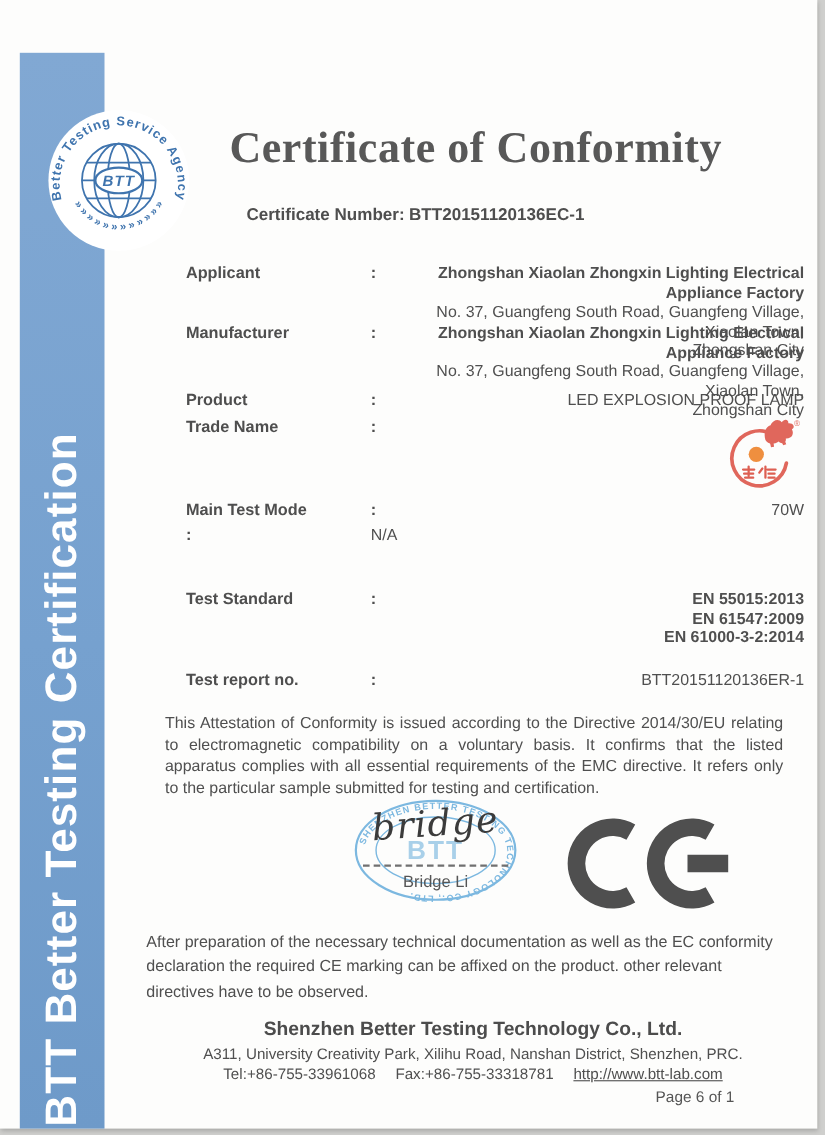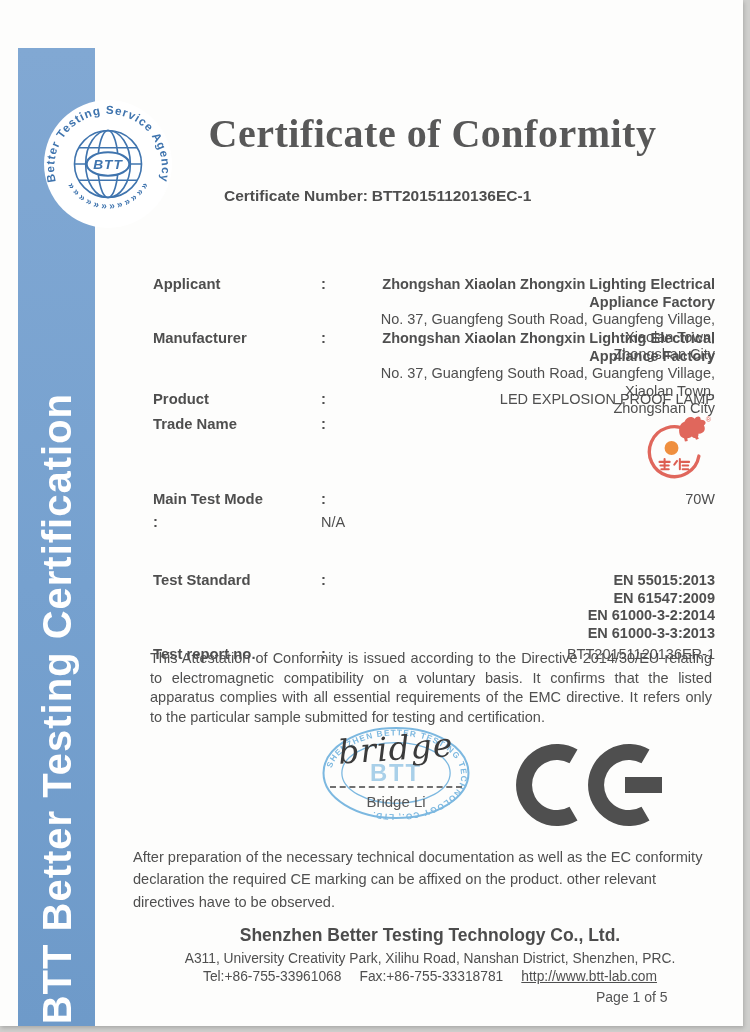--- a/index.html
+++ b/index.html
@@ -31,21 +31,21 @@
     position:absolute;left:165px;top:110px;width:535px;margin:0;
     font-family:"Liberation Serif",serif;font-weight:bold;font-size:40px;
     color:#585858;text-align:center;letter-spacing:.5px;
   }
   .certnum{
     position:absolute;left:224px;top:187px;font-size:15.5px;font-weight:bold;color:#4e4e4e;
   }
   .certnum span{margin-right:4px;}
 
   
-  .fields{position:absolute;left:153px;top:239px;width:562px;height:412px;margin-top:35px;}
+  .fields{position:absolute;left:169px;top:239px;width:562px;height:412px;}
   .row{position:absolute;left:0;width:100%;display:grid;grid-template-columns:168px 18px 1fr;}
   .lbl{font-weight:bold;font-size:14.8px;color:#4e4e4e;line-height:17.5px;}
   .colon{font-weight:bold;font-size:14.8px;color:#4e4e4e;}
   .val{font-size:14.5px;line-height:17.5px;color:#4f4f4f;text-align:right;}
   .val .b{font-weight:bold;}
 
   .trade-logo{width:74px;height:72px;margin-top:-4px;}
 
   .attest{
     position:absolute;left:150px;top:649px;width:562px;margin:0;
@@ -186,21 +186,20 @@
       <div class="val b">N/A</div>
     </div>
 
     <div class="row" style="top:298px">
       <div class="lbl">Test Standard</div>
       <div class="colon">:</div>
       <div class="val">
         <div class="b">EN 55015:2013</div>
         <div class="b">EN 61547:2009</div>
         <div class="b">EN 61000-3-2:2014</div>
-        <div class="b">EN 61000-3-3:2013</div>
       </div>
     </div>
 
     <div class="row" style="top:372px">
       <div class="lbl">Test report no.</div>
       <div class="colon">:</div>
       <div class="val b">BTT20151120136ER-1</div>
     </div>
   </div>
 
@@ -241,15 +240,15 @@
   <p class="post">After preparation of the necessary technical documentation as well as the EC conformity declaration the required CE marking can be affixed on the product. other relevant directives have to be observed.</p>
 
   <div class="footer">
     <div class="f-company">Shenzhen Better Testing Technology Co., Ltd.</div>
     <div class="f-address">A311, University Creativity Park, Xilihu Road, Nanshan District, Shenzhen, PRC.</div>
     <div class="f-contact">
       <span>Tel:+86-755-33961068</span><span>Fax:+86-755-33318781</span><span class="f-web">http://www.btt-lab.com</span>
     </div>
   </div>
 
-  <div class="pagenum">Page 1 of 5</div>
+  <div class="pagenum">Page 6 of 1</div>
 
 </div>
 
 </body></html>

